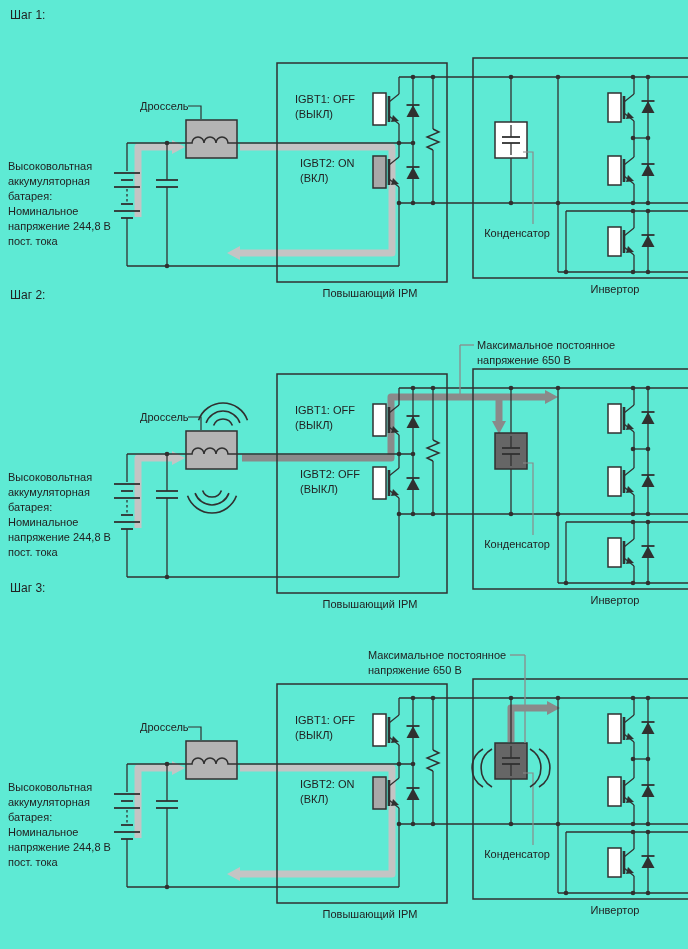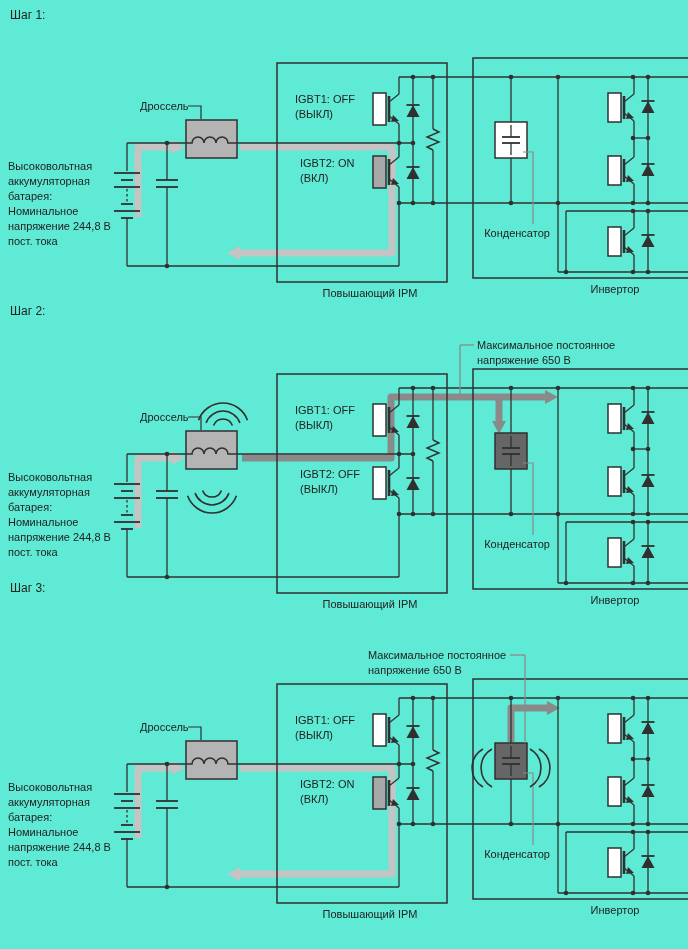--- a/index.html
+++ b/index.html
@@ -190,21 +190,21 @@
           <circle cx="648" cy="113" r="2.3" fill="#303030"></circle>
           <circle cx="633" cy="186" r="2.3" fill="#303030"></circle>
           <circle cx="648" cy="186" r="2.3" fill="#303030"></circle>
           <circle cx="566" cy="247" r="2.3" fill="#303030"></circle>
           <circle cx="633" cy="247" r="2.3" fill="#303030"></circle>
           <circle cx="648" cy="247" r="2.3" fill="#303030"></circle>
         </g>
       </g>
     </svg>
 
-  <div class="step-label" style="top:304px">Шаг 2:</div>
+  <div class="step-label" style="top:288px">Шаг 2:</div>
   <svg id="s1" style="top:318px" width="688" height="294" viewBox="0 0 688 294">
       <g transform="translate(0,18)">
         <g>
           <path d="M138,192 V122 H172" fill="none" stroke="#c4c4c4" stroke-width="7" stroke-linejoin="round"></path>
           <polygon points="172,115 185,122 172,129" fill="#c4c4c4"></polygon>
           <path d="M242,122 H391 V61 H545" fill="none" stroke="#8a8a8a" stroke-width="7" stroke-linejoin="round"></path>
           <polygon points="545,54 558,61 545,68" fill="#8a8a8a"></polygon>
           <path d="M499,61 V85" fill="none" stroke="#8a8a8a" stroke-width="7"></path>
           <polygon points="492,85 499,98 506,85" fill="#8a8a8a"></polygon>
         </g>

